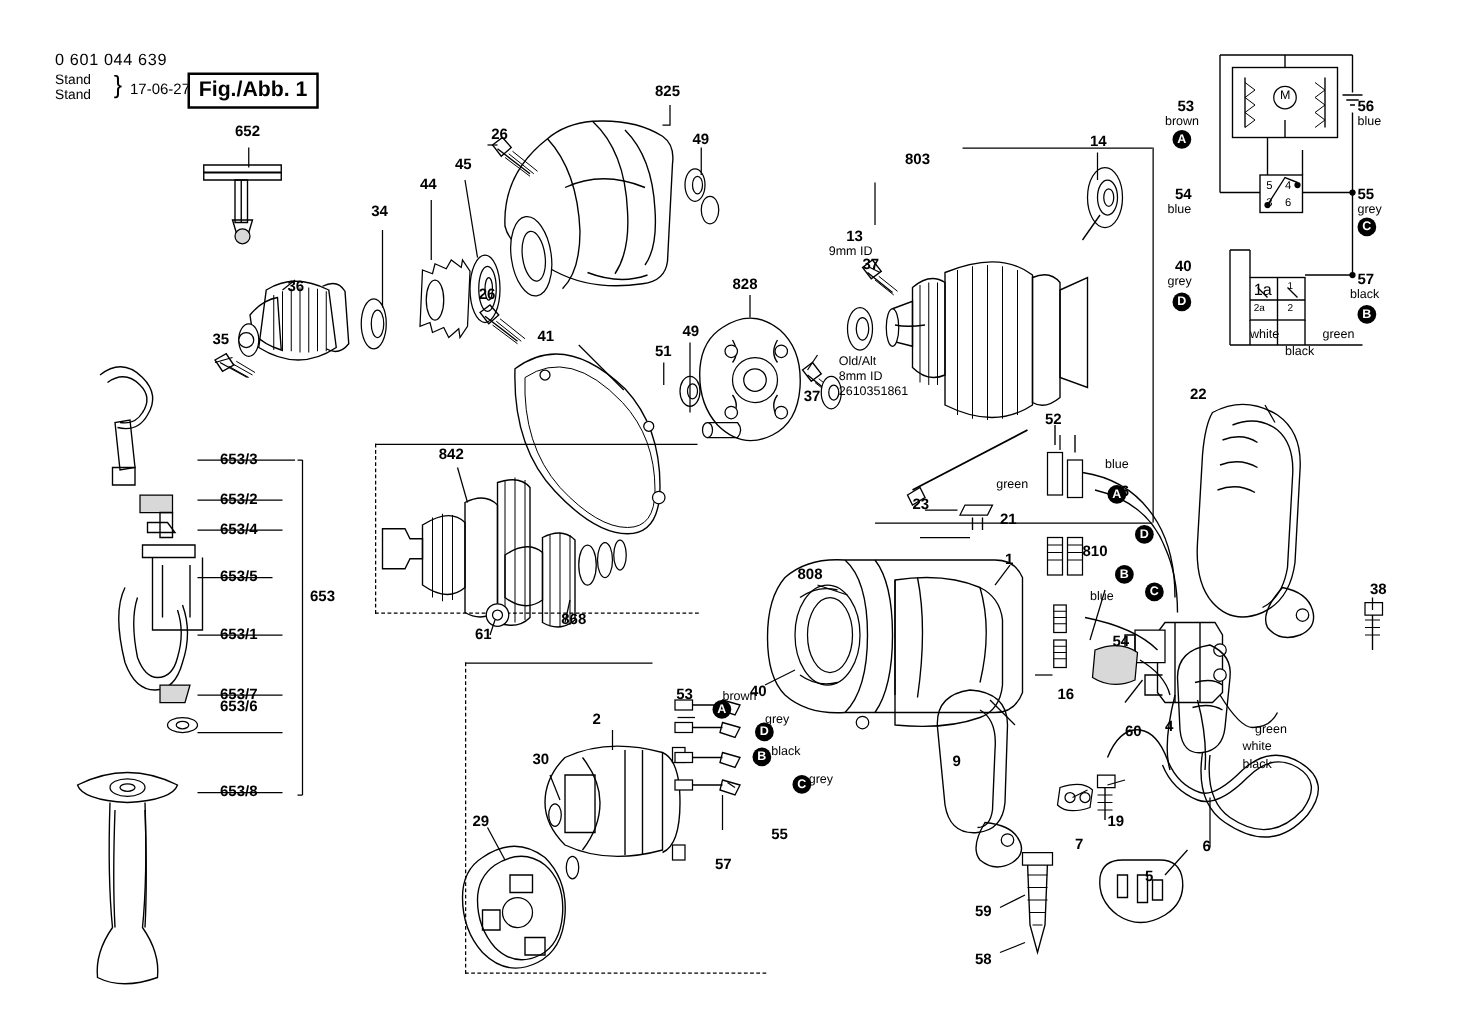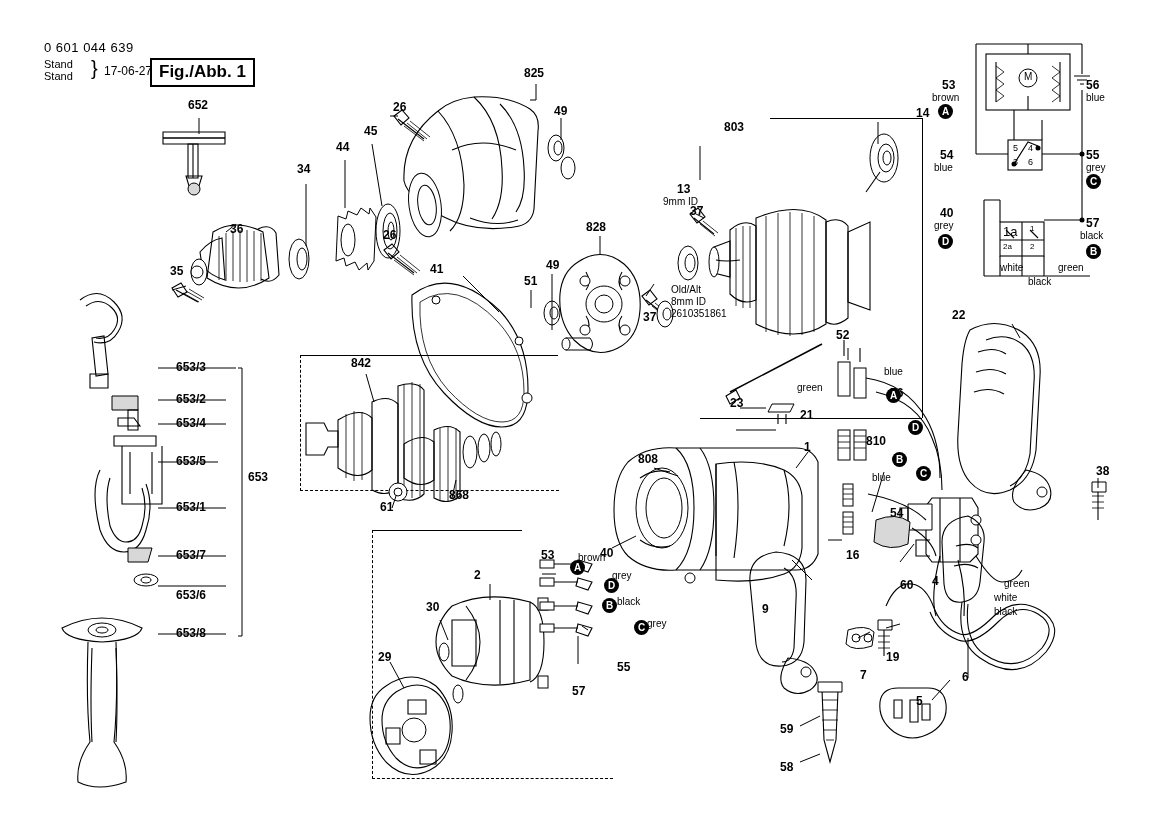--- a/index.html
+++ b/index.html
@@ -480,21 +480,21 @@
   <div class="lbl" style="left:430px;top:262px;">41</div>
   <div class="lbl" style="left:524px;top:274px;">51</div>
   <div class="lbl" style="left:546px;top:258px;">49</div>
   <div class="lbl" style="left:586px;top:220px;">828</div>
   <div class="lbl" style="left:724px;top:120px;">803</div>
   <div class="lbl" style="left:677px;top:182px;">13</div>
   <div class="lbl sm" style="left:663px;top:196px;">9mm ID</div>
   <div class="lbl" style="left:690px;top:204px;">37</div>
   <div class="lbl" style="left:643px;top:310px;">37</div>
   <div class="lbl sm" style="left:671px;top:284px;line-height:12px;">Old/Alt<br>8mm ID<br>2610351861</div>
-  <div class="lbl" style="left:872px;top:106px;margin-left:44px;">14</div>
+  <div class="lbl" style="left:872px;top:106px;">14</div>
 
   <div class="lbl" style="left:351px;top:356px;">842</div>
   <div class="lbl" style="left:449px;top:488px;">868</div>
   <div class="lbl" style="left:380px;top:500px;">61</div>
 
   <div class="lbl" style="left:730px;top:396px;">23</div>
   <div class="lbl" style="left:800px;top:408px;">21</div>
   <div class="lbl w" style="left:797px;top:382px;">green</div>
   <div class="lbl" style="left:804px;top:440px;">1</div>
   <div class="lbl" style="left:638px;top:452px;">808</div>
@@ -531,21 +531,21 @@
   <div class="lbl w" style="left:994px;top:592px;">white</div>
   <div class="lbl w" style="left:994px;top:606px;">black</div>
 
   <div class="lbl" style="left:248px;top:470px;">653</div>
   <div class="lbl" style="left:176px;top:360px;">653/3</div>
   <div class="lbl" style="left:176px;top:392px;">653/2</div>
   <div class="lbl" style="left:176px;top:416px;">653/4</div>
   <div class="lbl" style="left:176px;top:454px;">653/5</div>
   <div class="lbl" style="left:176px;top:500px;">653/1</div>
   <div class="lbl" style="left:176px;top:548px;text-align:right;">653/7</div>
-  <div class="lbl" style="left:176px;top:588px;">653/6</div>
+  <div class="lbl" style="left:176px;top:558px;">653/6</div>
   <div class="lbl" style="left:176px;top:626px;">653/8</div>
 
   <div class="lbl" style="left:942px;top:78px;">53</div>
   <div class="lbl w" style="left:932px;top:92px;">brown</div>
   <div class="lbl" style="left:1086px;top:78px;">56</div>
   <div class="lbl w" style="left:1086px;top:92px;">blue</div>
   <div class="lbl" style="left:940px;top:148px;">54</div>
   <div class="lbl w" style="left:934px;top:162px;">blue</div>
   <div class="lbl" style="left:1086px;top:148px;">55</div>
   <div class="lbl w" style="left:1086px;top:162px;">grey</div>

